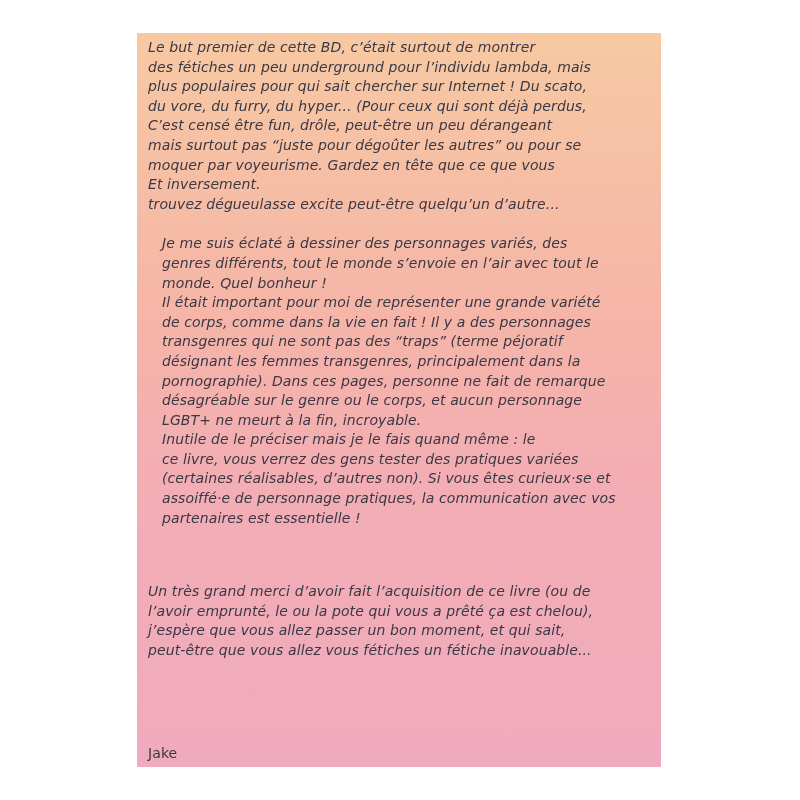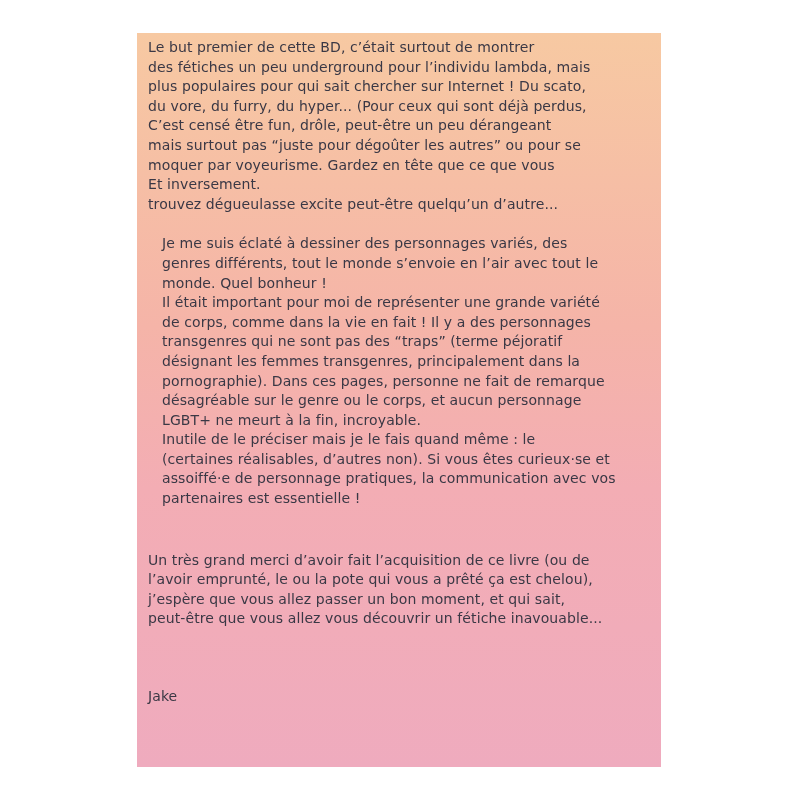--- a/index.html
+++ b/index.html
@@ -28,30 +28,31 @@
     background: linear-gradient(180deg, #f7c9a2 0%, #f5b4a8 40%, #f3adb4 62%, #efabbe 100%);
   }
   .text-block {
     padding: 5px 0 0 11px;
     color: #3a3845;
   }
   .para {
     margin: 0;
   }
   .para.p2 { margin-top: 20px; margin-left: 14px; }
-  .para.p3 { margin-top: 42px; }
+  .para.p3 { margin-top: 54px; }
   .line {
     display: block;
     white-space: nowrap;
     font-size: 14px;
     line-height: 19.6px;
     letter-spacing: 0.1px;
+    font-style: italic;
   }
   .signature {
-    margin-top: 58px;
+    margin-top: 83px;
     font-size: 14px;
     line-height: 19.6px;
     letter-spacing: 0.1px;
   }
 </style>
 </head>
 <body>
 
 <div class="canvas">
   <div class="book-page" style="background: linear-gradient(rgb(247, 201, 162) 0%, rgb(245, 180, 168) 40%, rgb(243, 173, 180) 62%, rgb(239, 171, 190) 100%); color: rgb(58, 56, 69);">
@@ -74,29 +75,30 @@
         <span class="line">genres différents, tout le monde s’envoie en l’air avec tout le</span>
         <span class="line">monde. Quel bonheur !</span>
         <span class="line">Il était important pour moi de représenter une grande variété</span>
         <span class="line">de corps, comme dans la vie en fait ! Il y a des personnages</span>
         <span class="line">transgenres qui ne sont pas des “traps” (terme péjoratif</span>
         <span class="line">désignant les femmes transgenres, principalement dans la</span>
         <span class="line">pornographie). Dans ces pages, personne ne fait de remarque</span>
         <span class="line">désagréable sur le genre ou le corps, et aucun personnage</span>
         <span class="line">LGBT+ ne meurt à la fin, incroyable.</span>
         <span class="line">Inutile de le préciser mais je le fais quand même : le</span>
+        <span class="line">ce livre, vous verrez des gens tester des pratiques variées</span>
         <span class="line">(certaines réalisables, d’autres non). Si vous êtes curieux·se et</span>
         <span class="line">assoiffé·e de personnage pratiques, la communication avec vos</span>
         <span class="line">partenaires est essentielle !</span>
       </p>
 
       <p class="para p3">
         <span class="line">Un très grand merci d’avoir fait l’acquisition de ce livre (ou de</span>
         <span class="line">l’avoir emprunté, le ou la pote qui vous a prêté ça est chelou),</span>
         <span class="line">j’espère que vous allez passer un bon moment, et qui sait,</span>
-        <span class="line">peut-être que vous allez vous découvrir un fétiche inavouable...</span>
+        <span class="line">peut-être que vous allez vous fétiches un fétiche inavouable...</span>
       </p>
 
       <div class="signature">Jake</div>
 
     </div>
   </div>
 </div>
 
 </body></html>

